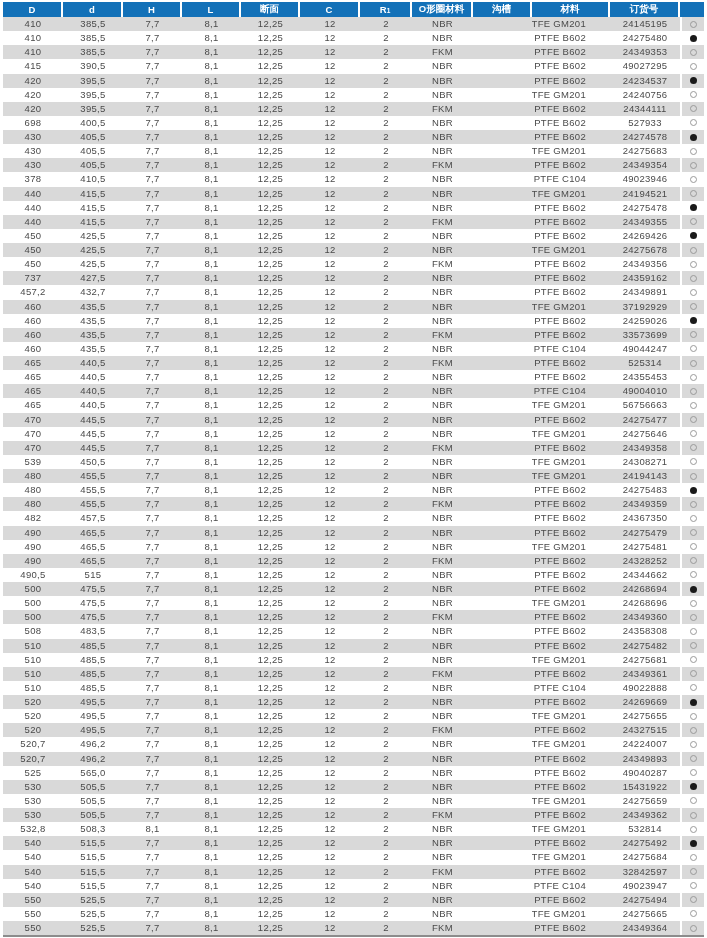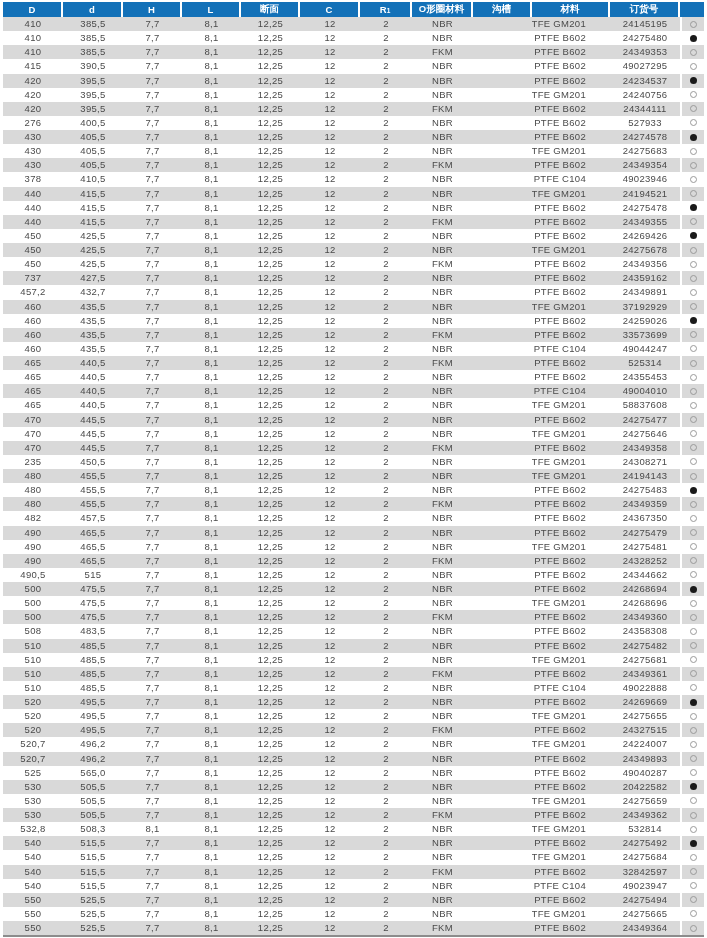--- a/index.html
+++ b/index.html
@@ -240,21 +240,21 @@
         <div class="tcell c6">2</div>
         <div class="tcell c7">FKM</div>
         <div class="tcell c8"></div>
         <div class="tcell c9">PTFE B602</div>
         <div class="tcell c10">24344111</div>
         <div class="tcell c11">
           <span class="marker open"></span>
         </div>
       </div>
       <div class="trow even">
-        <div class="tcell c0">276</div>
+        <div class="tcell c0">698</div>
         <div class="tcell c1">400,5</div>
         <div class="tcell c2">7,7</div>
         <div class="tcell c3">8,1</div>
         <div class="tcell c4">12,25</div>
         <div class="tcell c5">12</div>
         <div class="tcell c6">2</div>
         <div class="tcell c7">NBR</div>
         <div class="tcell c8"></div>
         <div class="tcell c9">PTFE B602</div>
         <div class="tcell c10">527933</div>
@@ -570,21 +570,21 @@
         <div class="tcell c0">465</div>
         <div class="tcell c1">440,5</div>
         <div class="tcell c2">7,7</div>
         <div class="tcell c3">8,1</div>
         <div class="tcell c4">12,25</div>
         <div class="tcell c5">12</div>
         <div class="tcell c6">2</div>
         <div class="tcell c7">NBR</div>
         <div class="tcell c8"></div>
         <div class="tcell c9">PTFE GM201</div>
-        <div class="tcell c10">58837608</div>
+        <div class="tcell c10">56756663</div>
         <div class="tcell c11">
           <span class="marker open"></span>
         </div>
       </div>
       <div class="trow odd">
         <div class="tcell c0">470</div>
         <div class="tcell c1">445,5</div>
         <div class="tcell c2">7,7</div>
         <div class="tcell c3">8,1</div>
         <div class="tcell c4">12,25</div>
@@ -624,21 +624,21 @@
         <div class="tcell c6">2</div>
         <div class="tcell c7">FKM</div>
         <div class="tcell c8"></div>
         <div class="tcell c9">PTFE B602</div>
         <div class="tcell c10">24349358</div>
         <div class="tcell c11">
           <span class="marker open"></span>
         </div>
       </div>
       <div class="trow even">
-        <div class="tcell c0">235</div>
+        <div class="tcell c0">539</div>
         <div class="tcell c1">450,5</div>
         <div class="tcell c2">7,7</div>
         <div class="tcell c3">8,1</div>
         <div class="tcell c4">12,25</div>
         <div class="tcell c5">12</div>
         <div class="tcell c6">2</div>
         <div class="tcell c7">NBR</div>
         <div class="tcell c8"></div>
         <div class="tcell c9">PTFE GM201</div>
         <div class="tcell c10">24308271</div>
@@ -1002,21 +1002,21 @@
         <div class="tcell c0">530</div>
         <div class="tcell c1">505,5</div>
         <div class="tcell c2">7,7</div>
         <div class="tcell c3">8,1</div>
         <div class="tcell c4">12,25</div>
         <div class="tcell c5">12</div>
         <div class="tcell c6">2</div>
         <div class="tcell c7">NBR</div>
         <div class="tcell c8"></div>
         <div class="tcell c9">PTFE B602</div>
-        <div class="tcell c10">20422582</div>
+        <div class="tcell c10">15431922</div>
         <div class="tcell c11">
           <span class="marker filled"></span>
         </div>
       </div>
       <div class="trow even">
         <div class="tcell c0">530</div>
         <div class="tcell c1">505,5</div>
         <div class="tcell c2">7,7</div>
         <div class="tcell c3">8,1</div>
         <div class="tcell c4">12,25</div>

